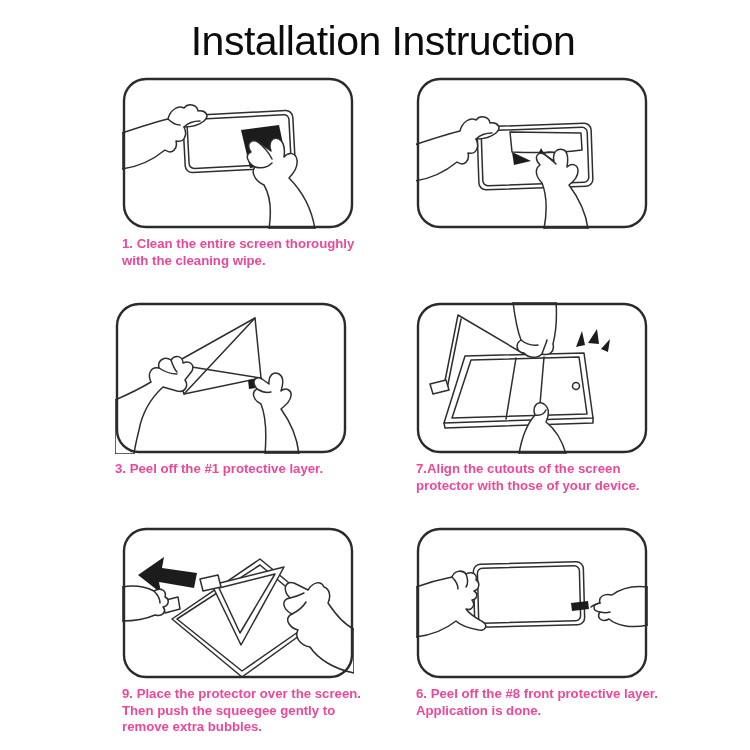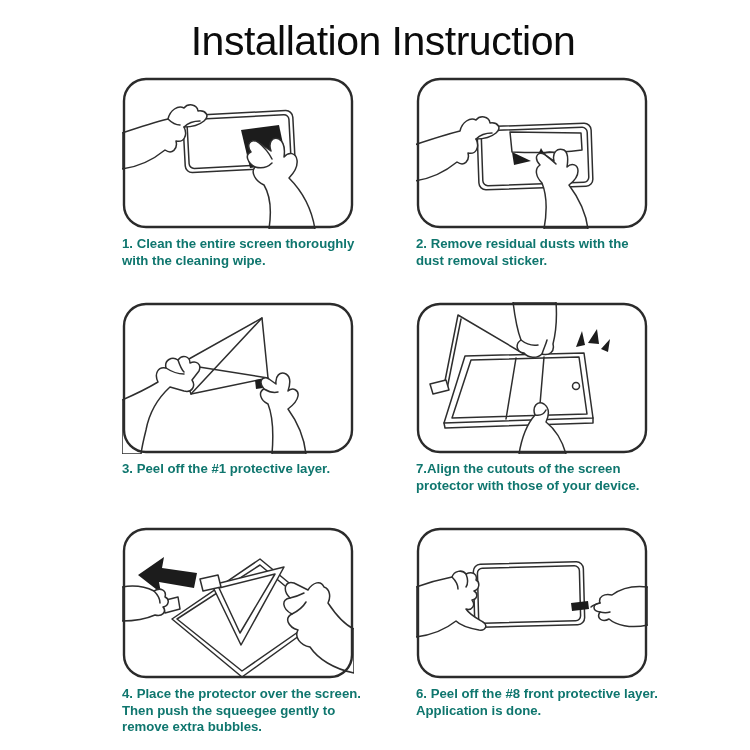--- a/index.html
+++ b/index.html
@@ -2,25 +2,25 @@
 <html><head>
 <meta charset="utf-8">
 <style>
   html,body{margin:0;padding:0;background:#fff;}
   .page{position:relative;width:750px;height:750px;background:#ffffff;overflow:hidden;
         font-family:"Liberation Sans",sans-serif;color:#111;}
   .title{position:absolute;top:18px;left:8px;width:750px;text-align:center;
          font-size:41px;font-weight:400;letter-spacing:-0.5px;color:#0c0c0c;}
   .step{position:absolute;width:270px;}
   .s1{left:122px;top:77px}.s2{left:416px;top:77px}
-  .s3{left:122px;top:302px}.s4{left:416px;top:302px}
+  .s3{left:115px;top:302px}.s4{left:416px;top:302px}
   .s5{left:122px;top:527px}.s6{left:416px;top:527px}
   .panel{display:block;width:232px;height:152px;}
   .caption{margin-top:7px;font-size:13.2px;line-height:16.5px;font-weight:700;
-           white-space:pre;color:#0f766e;}
+           white-space:pre;color:#ec4899;}
   
   .ink{stroke:#2e2e2e;stroke-width:1.5;fill:none;stroke-linecap:round;stroke-linejoin:round;}
   .wht{stroke:#2e2e2e;stroke-width:1.5;fill:#ffffff;stroke-linecap:round;stroke-linejoin:round;}
   .blk{fill:#1c1c1c;stroke:none;}
   .border{stroke:#2b2b2b;stroke-width:2.4;fill:none;}
 </style>
 </head>
 <body>
 
 <div class="page">
@@ -65,22 +65,20 @@
       <g>
         <path class="wht" transform="translate(-2,12)" d="M0,56 C18,50 34,45 46,42 C48,33 56,28 62,31 C66,26 75,27 76,34 C84,33 88,39 82,44 C76,49 68,50 62,50 C66,58 62,66 54,64 C56,72 50,78 43,73 C32,82 16,90 0,92 Z"></path>
         <path class="ink" transform="translate(-2,12)" d="M62,50 C66,46 72,44 78,44"></path>
       </g>
       <g>
         <path class="wht" d="M128,152 C132,130 130,116 126,106 C120,100 118,92 124,88 C118,82 120,74 128,77 L138,84 C136,76 141,70 148,73 C153,76 152,84 151,90 C156,85 162,88 162,94 C162,100 157,105 153,108 C162,120 170,136 172,152 Z"></path>
         <path class="ink" d="M128,77 C133,81 137,84 140,87"></path>
       </g>
       <rect class="border" x="2" y="2" width="228" height="148" rx="22"></rect>
     </svg>
-    <div class="caption">2. Remove residual dusts with the
-dust removal sticker.</div>
   </div>
 
   <div class="step s3">
     <svg class="panel" viewBox="0 0 232 152">
       <g>
         <path class="wht" d="M58,62 L140,16 L146,76 L69,92 Z"></path>
         <path class="ink" d="M140,16 L69,92"></path>
         <path class="ink" d="M58,62 L146,76"></path>
       </g>
       <polygon class="blk" points="133,78 147,76 148,85 134,87"></polygon>
@@ -150,21 +148,21 @@
         <path class="wht" d="M0,60 C12,58 24,60 32,64 C38,60 45,63 43,70 C48,72 47,79 41,80 C45,85 40,90 33,88 C24,92 12,94 0,94 Z"></path>
         <path class="ink" d="M32,64 C36,68 38,72 38,76"></path>
       </g>
       <g>
         <path class="wht" d="M232,146 C212,142 196,132 188,120 C178,118 172,110 176,103 C166,100 162,91 170,87 C160,82 159,72 168,71 C160,63 163,53 172,56 L186,63 C191,55 199,53 202,60 C208,62 209,70 206,76 C214,88 223,98 232,102 Z"></path>
         <path class="ink" d="M170,87 C176,84 181,80 184,75"></path>
         <path class="ink" d="M168,71 C173,70 178,68 182,66"></path>
       </g>
       <rect class="border" x="2" y="2" width="228" height="148" rx="22"></rect>
     </svg>
-    <div class="caption">4. Place the protector over the screen.
+    <div class="caption">9. Place the protector over the screen.
 Then push the squeegee gently to
 remove extra bubbles.</div>
   </div>
 
   <div class="step s6">
     <svg class="panel" viewBox="0 0 232 152">
       <g transform="rotate(-1.5 113 67)">
         <rect class="wht" x="58" y="36" width="110" height="63" rx="7"></rect>
         <rect class="ink" x="62" y="40" width="102" height="55" rx="5"></rect>
       </g>

